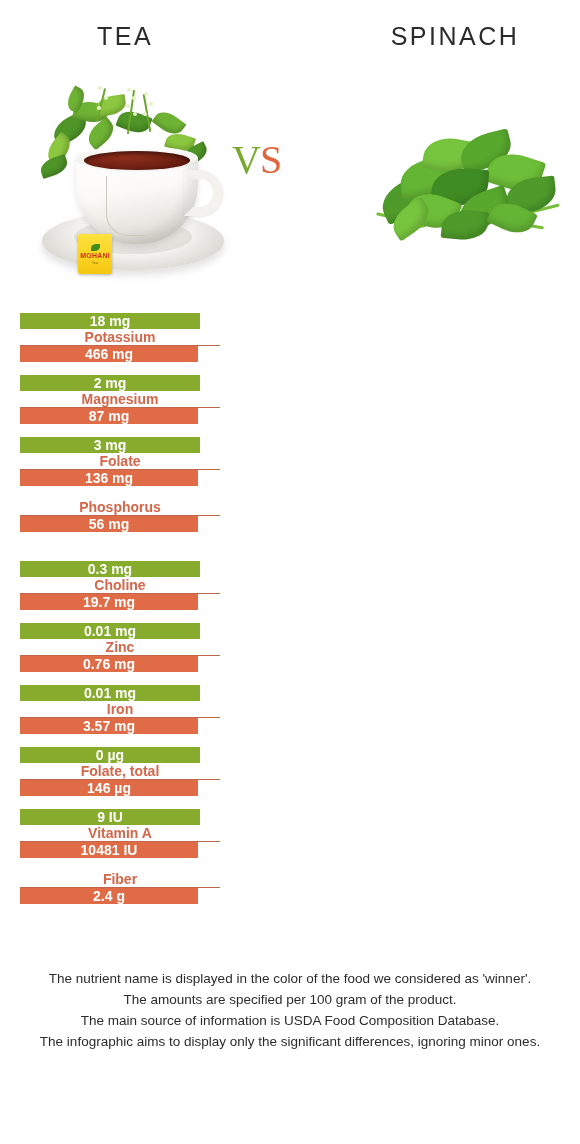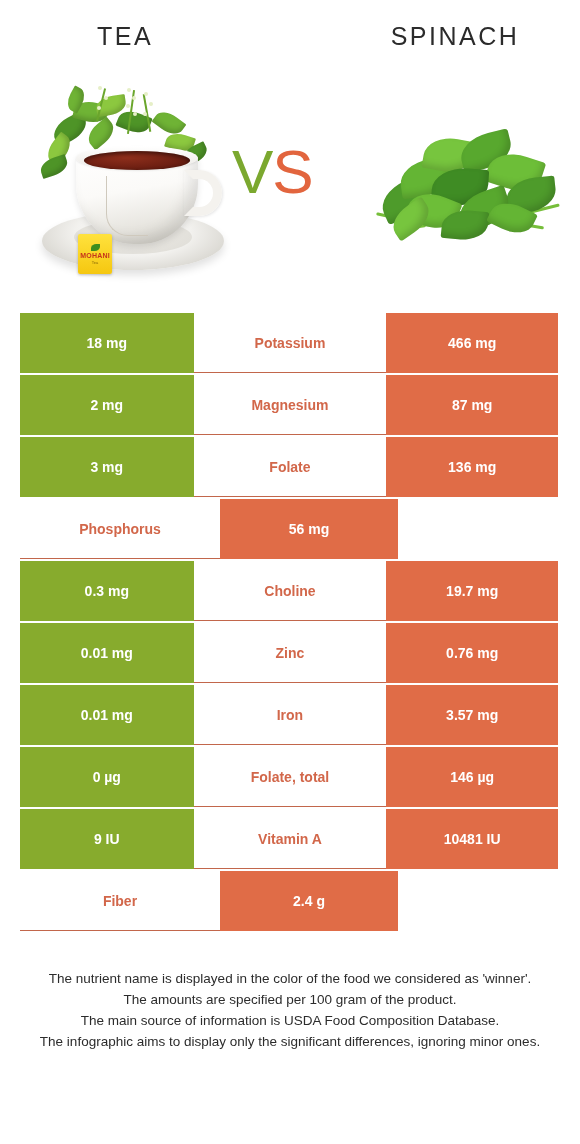--- a/index.html
+++ b/index.html
@@ -19,22 +19,22 @@
     position:absolute; top:22px;
     font-family:"Liberation Sans", sans-serif;
     font-size:25px; letter-spacing:2.5px; font-weight:300;
     color:#2b2b2b; text-align:center; white-space:nowrap;
   }
   .title.left  { left:0; width:250px; }
   .title.right { left:330px; width:250px; }
 
   .vs {
     position:absolute; left:232px; top:136px;
-    font-size:62px; font-weight:400; letter-spacing:-1px;
-    font-family:Liberation Sans, sans-serif;
+    font-size:40px; font-weight:400; letter-spacing:-1px;
+    font-family:Liberation Serif, serif;
   }
   .vs .v { color:#7BA82F; }
   .vs .s { color:#E2653E; }
 
   
   .tea-img { position:absolute; left:34px; top:84px; width:196px; height:205px; }
 
   .herb { position:absolute; }
   .leaf {
     position:absolute; background:#6FB335; border-radius:60% 5% 60% 5%;
@@ -103,21 +103,21 @@
   
   .spinach-img { position:absolute; left:372px; top:120px; width:190px; height:140px; }
   .sleaf {
     position:absolute; border-radius:62% 8% 62% 8%;
     box-shadow: inset -3px -4px 7px rgba(0,0,0,.16);
   }
   .sstem { position:absolute; background:#76BE3A; border-radius:2px; }
 
   
   .table { position:absolute; left:20px; top:313px; width:538px; }
-  .row { display:flex; height:60px; margin-bottom:2px; }
+  .row { display:flex; height:60px; margin-bottom:2px;flex-direction:column; }
   .cell {
     display:flex; align-items:center; justify-content:center;
     font-size:14px; font-weight:600;
   }
   .cell.left  { width:180px; background:#87AB2D; color:#ffffff; }
   .cell.right { width:178px; background:#E06C47; color:#ffffff; }
 
   .midwrap { width:200px; display:flex; flex-direction:column; }
   .midwrap .midtext {
     flex:1; display:flex; align-items:center; justify-content:center;

